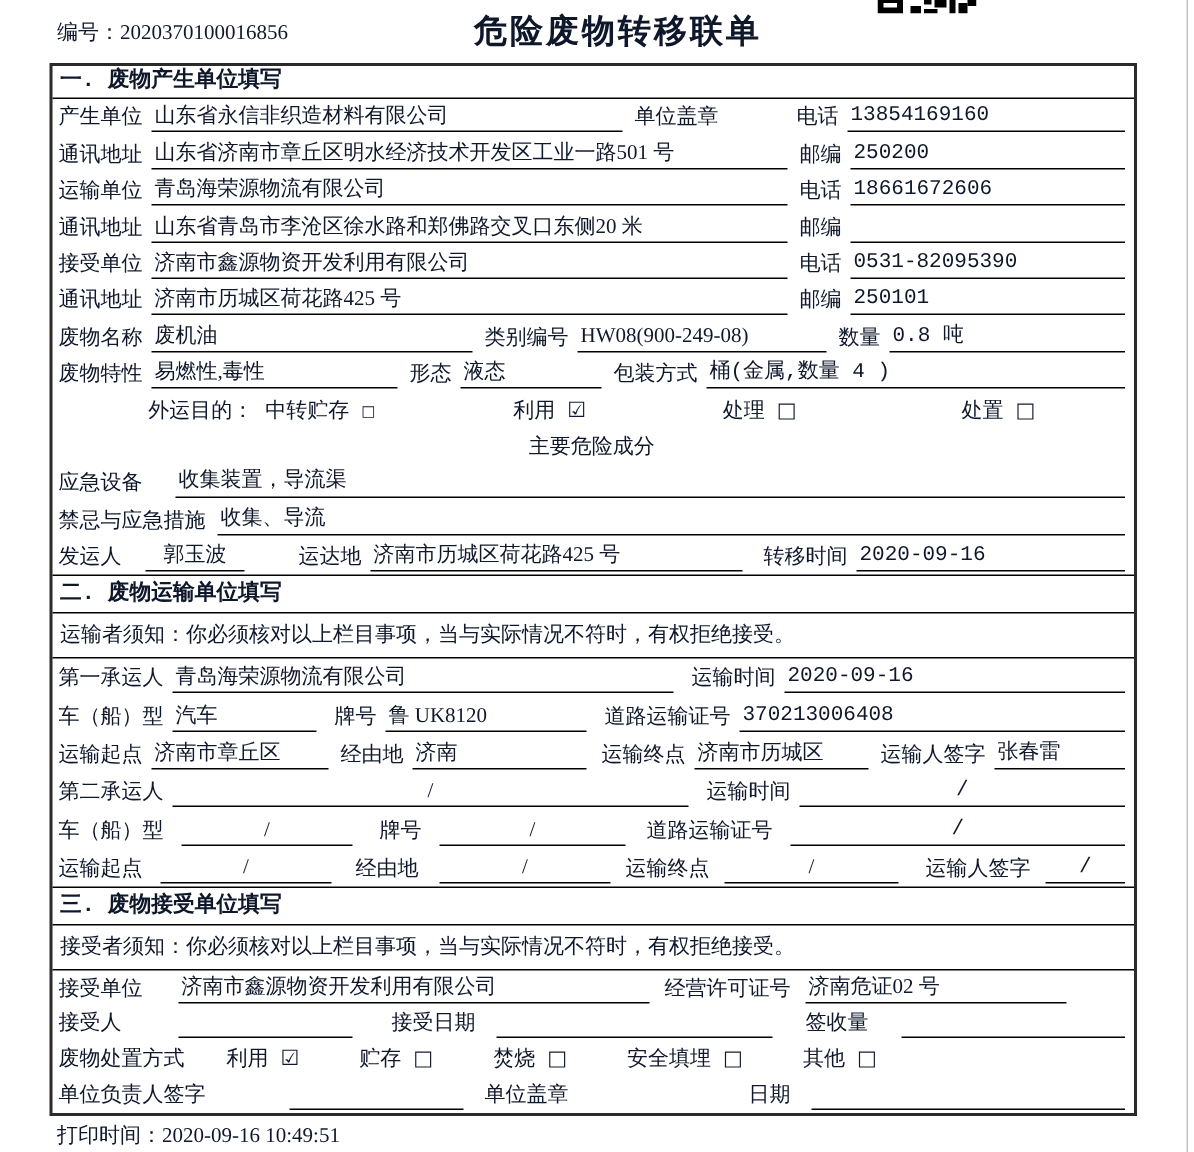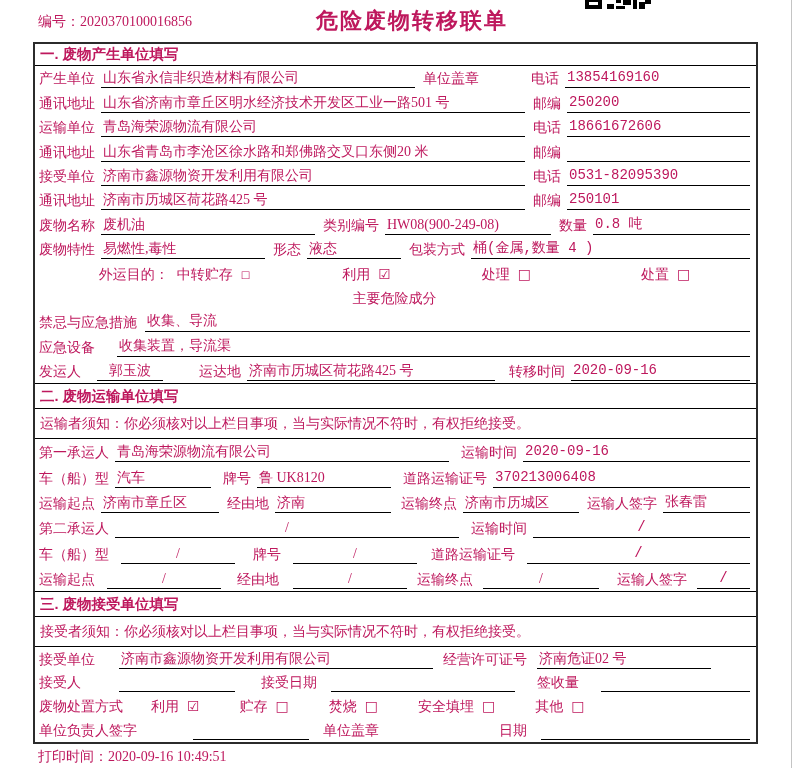--- a/index.html
+++ b/index.html
@@ -1,26 +1,26 @@
 <!DOCTYPE html>
 <html><head>
 <meta charset="utf-8">
 <style>
   html,body{margin:0;padding:0;background:#fff;}
   .page{position:relative;width:796px;height:768px;background:#ffffff;overflow:hidden;
-        font-family:"Liberation Serif","DejaVu Serif",serif;font-size:14px;color:#be185d;}
+        font-family:"Liberation Serif","DejaVu Serif",serif;font-size:14px;color:#0f172a;}
   .pageline{position:absolute;left:791px;top:0;width:1px;height:768px;background:#c4c4c4;}
   .tophdr{position:absolute;left:0;top:0;width:796px;height:42px;}
   .docno{position:absolute;left:38px;top:13px;font-size:14px;white-space:nowrap;}
   .title{position:absolute;left:412px;top:6px;transform:translateX(-50%);
          font-family:Liberation Serif, serif;
          font-weight:bold;font-size:22px;letter-spacing:2px;white-space:nowrap;}
   .qr{position:absolute;left:585px;top:0;}
   .tbl{position:absolute;left:33px;top:42px;width:721px;border:2px solid #2b2b2b;background:#fff;}
-  .sec{font-family:Liberation Sans, sans-serif;font-weight:bold;font-size:14.5px;
+  .sec{font-family:Liberation Mono, monospace;font-weight:bold;font-size:14.5px;
        padding-left:5px;border-bottom:1px solid #000;height:21px;line-height:21px;}
   .sec.mid{border-top:1px solid #000;height:24px;line-height:24px;}
   .notice{height:29px;line-height:29px;padding-left:5px;border-bottom:1px solid #000;white-space:nowrap;}
   .row{display:flex;align-items:flex-end;padding:0 6px 2px 4px;box-sizing:border-box;}
   .sg1 .row{height:24.4px;justify-content:center;}
   .sg2 .row{height:25.3px;}
   .sg3 .row{height:23.7px;}
   .row span{display:block;flex-shrink:0;line-height:19px;white-space:nowrap;}
   .lbl{}
   .val{border-bottom:1px solid #000;margin-left:6px;padding:0 2px;}
@@ -127,26 +127,26 @@
         <span class="box g8">☑</span>
         <span class="lbl g91">处理</span>
         <span class="box g8">□</span>
         <span class="lbl g110">处置</span>
         <span class="box g8">□</span>
       </div>
       <div class="row">
         <span class="lbl">主要危险成分</span>
       </div>
       <div class="row">
+        <span class="lbl">应急设备</span>
+        <span class="val fill g22">收集装置，导流渠</span>
+      </div>
+      <div class="row">
         <span class="lbl">禁忌与应急措施</span>
         <span class="val fill g8">收集、导流</span>
-      </div>
-      <div class="row">
-        <span class="lbl">应急设备</span>
-        <span class="val fill g22">收集装置，导流渠</span>
       </div>
       <div class="row">
         <span class="lbl">发运人</span>
         <span class="val w62 g16 ctr">郭玉波</span>
         <span class="lbl g36">运达地</span>
         <span class="val w244">济南市历城区荷花路425 号</span>
         <span class="lbl g14">转移时间</span>
         <span class="val fill">2020-09-16</span>
       </div>
     </div>

